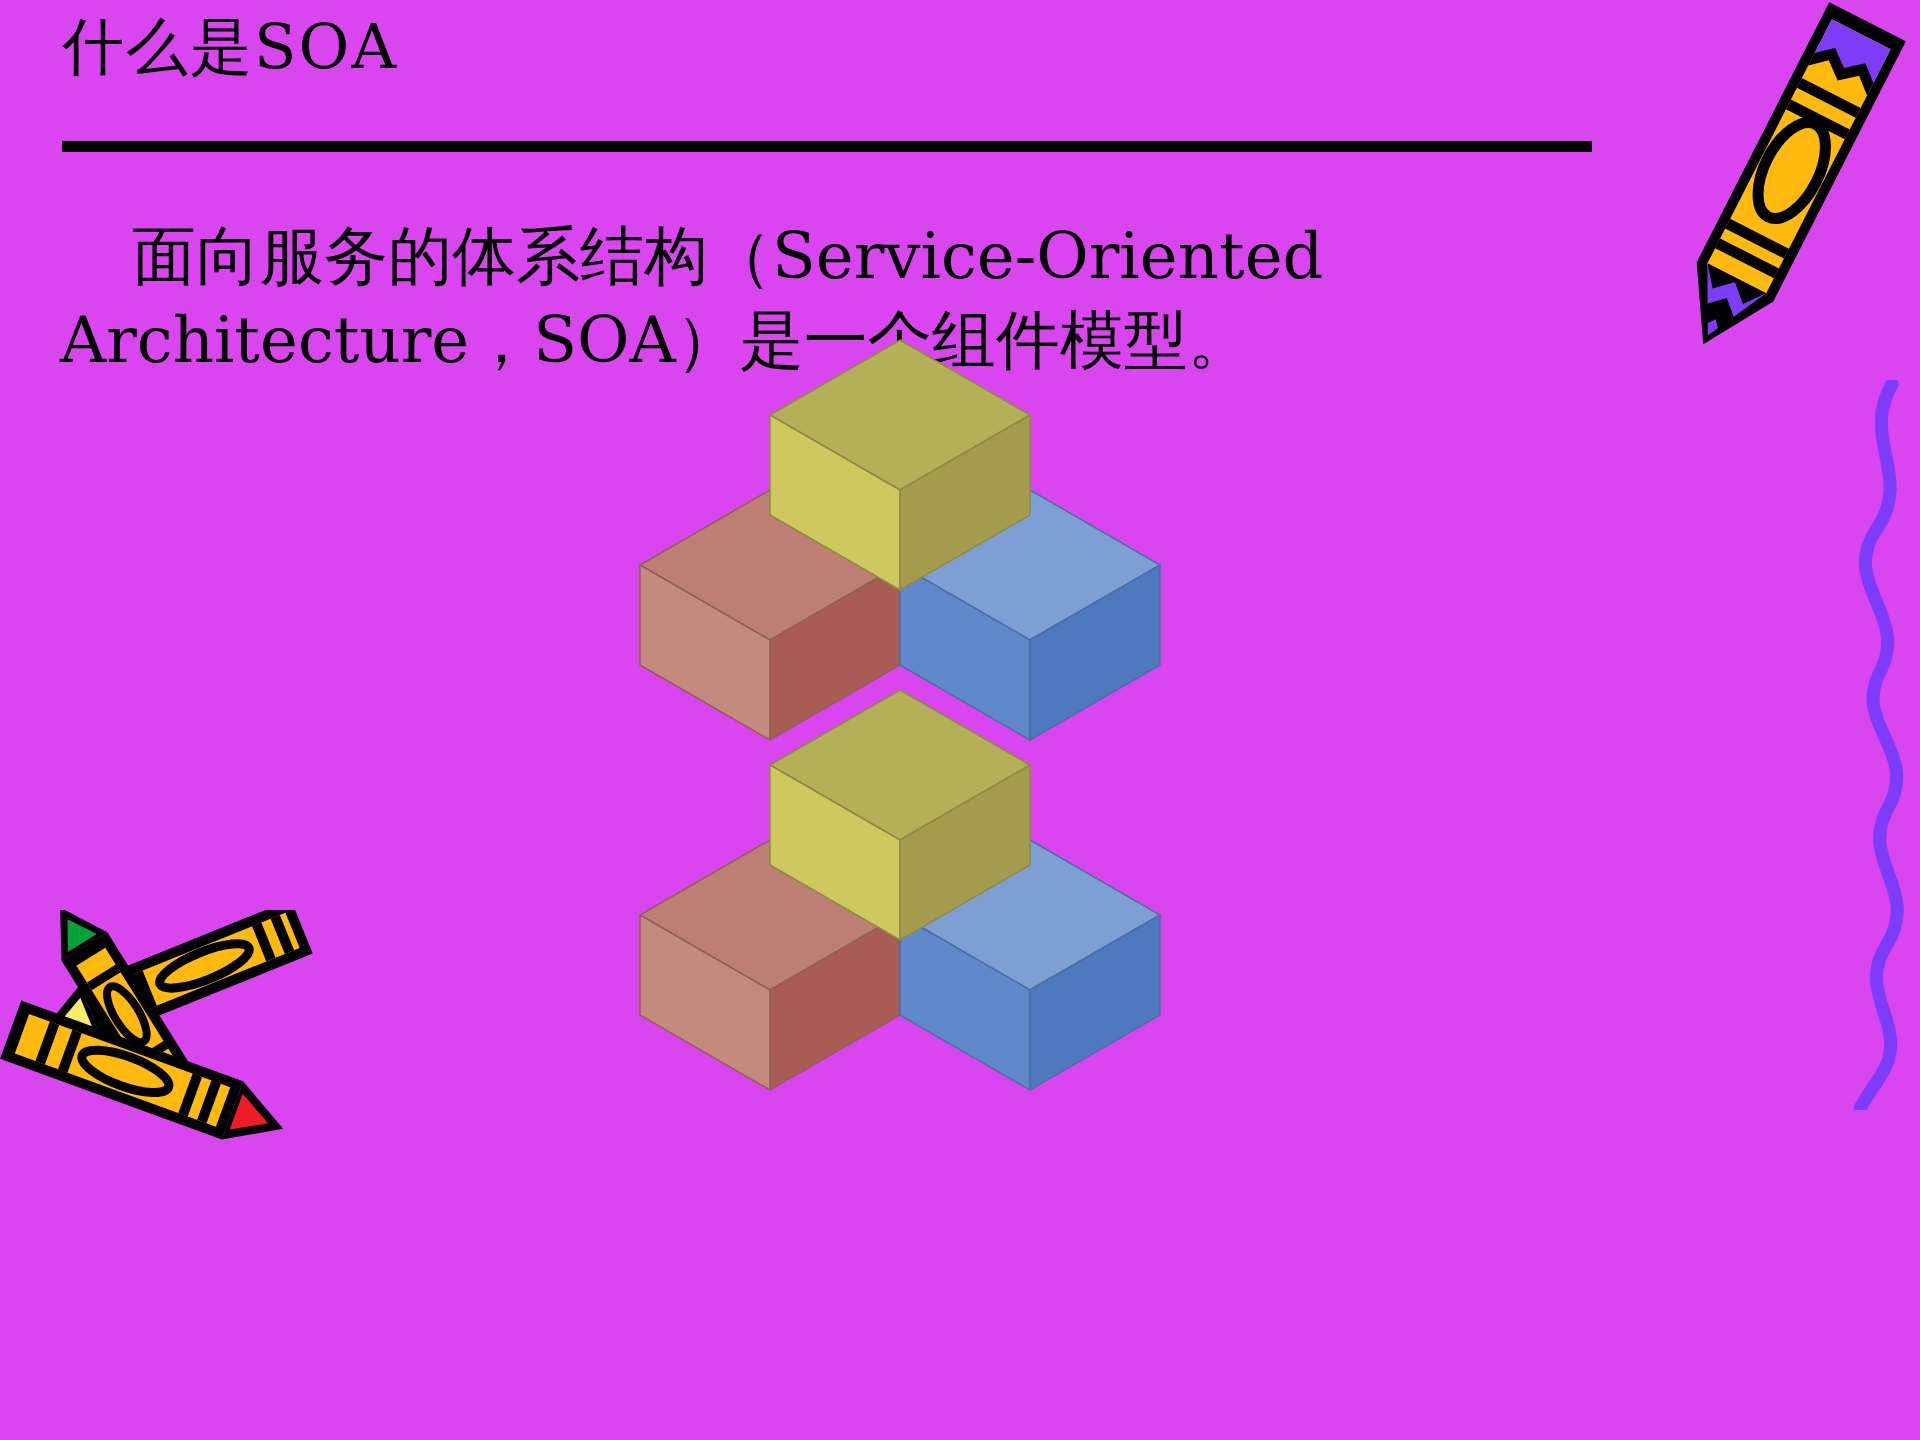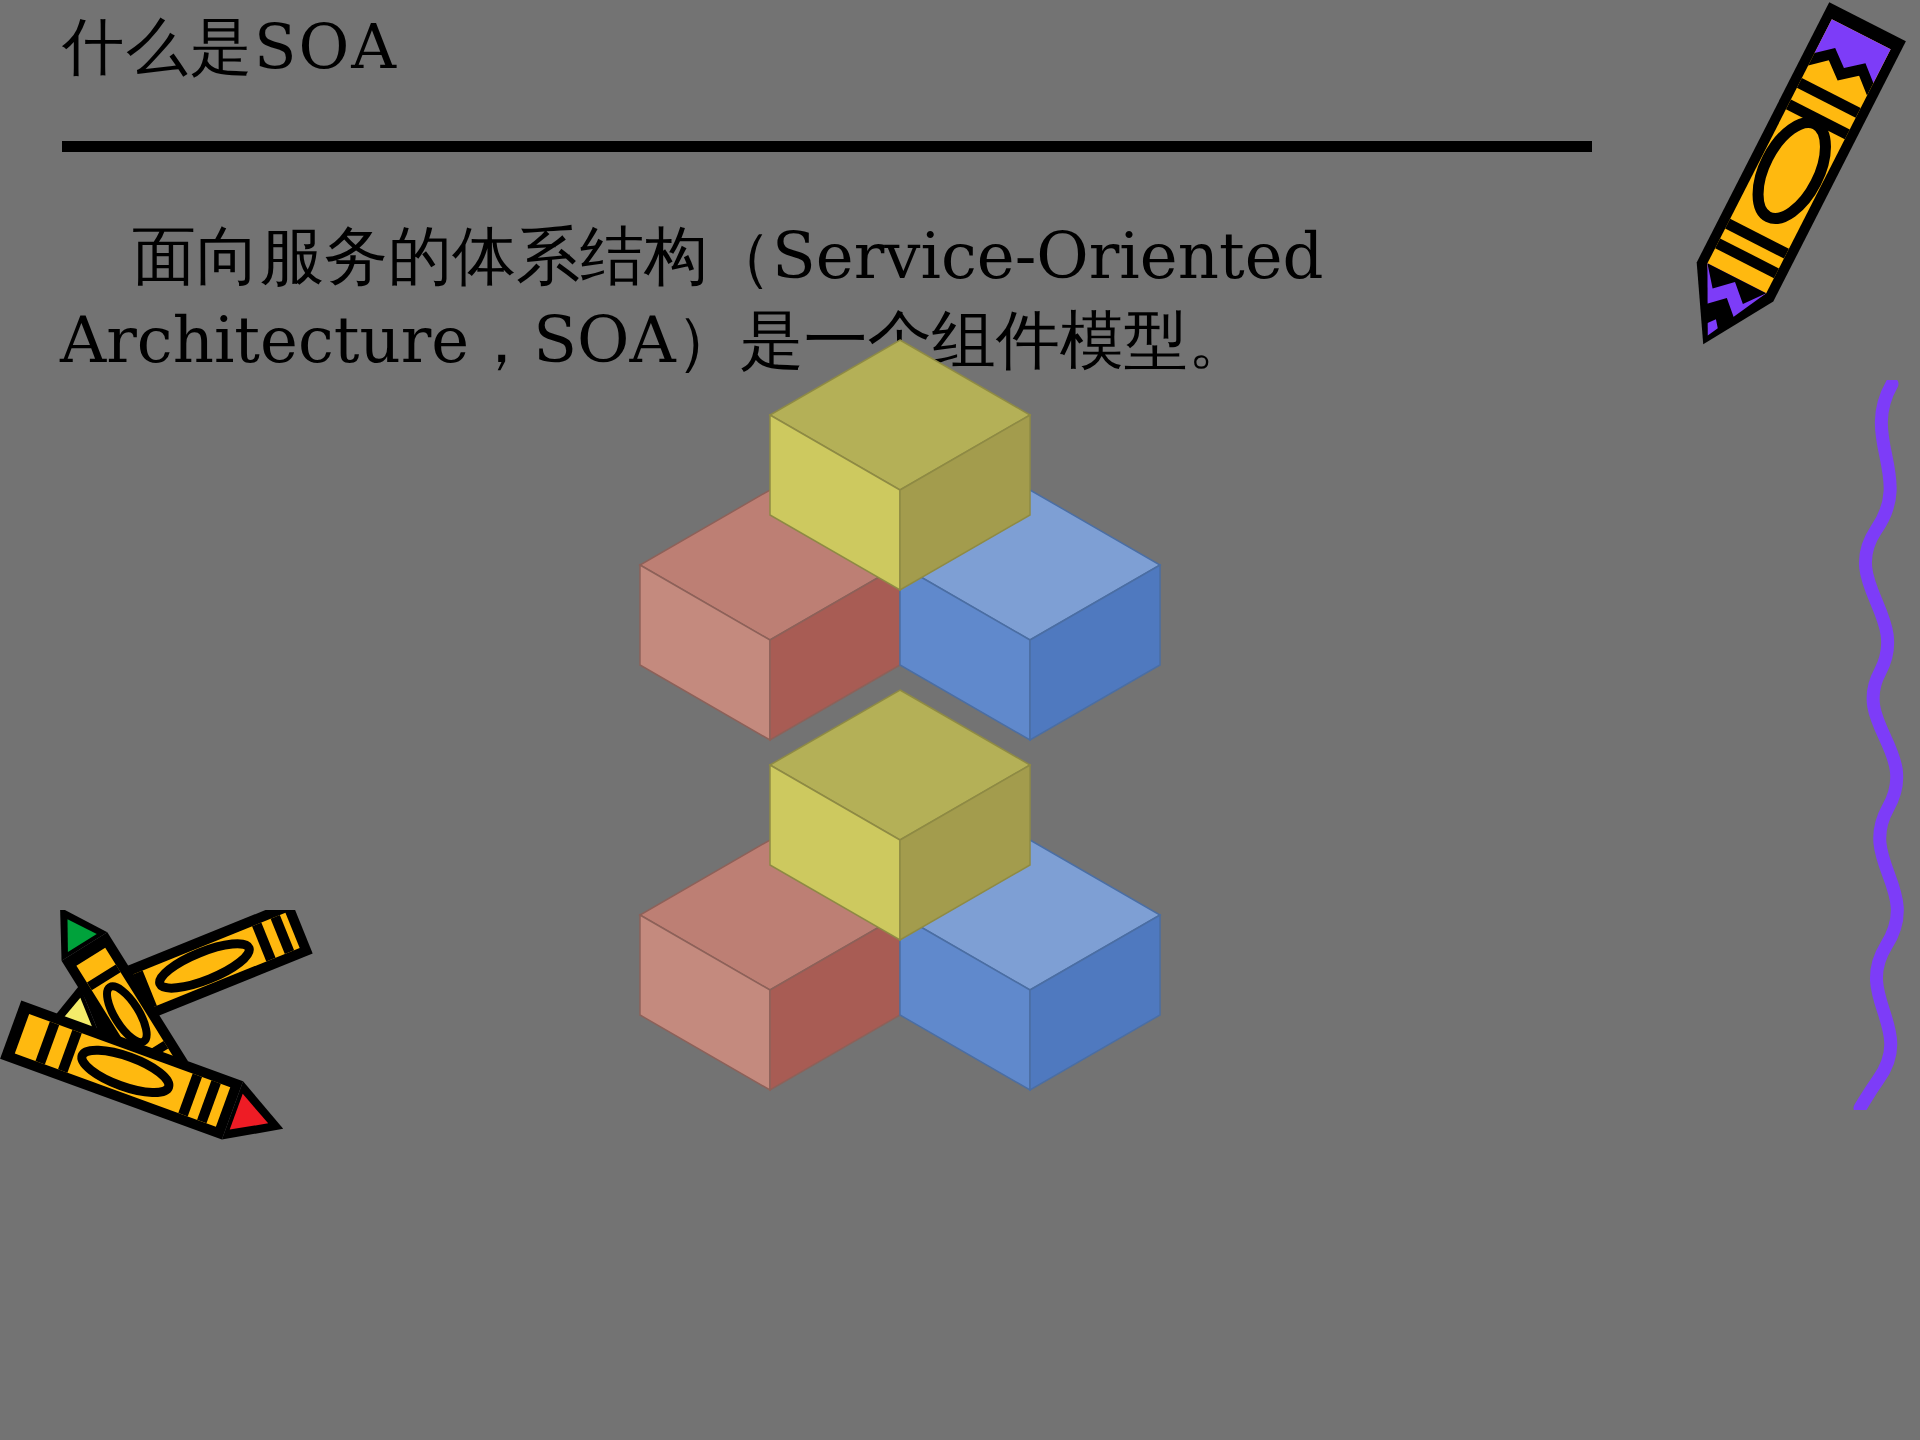--- a/index.html
+++ b/index.html
@@ -4,21 +4,21 @@
 <style>
   html, body {
     margin: 0;
     padding: 0;
     background: #ffffff;
   }
   #slide {
     position: relative;
     width: 1920px;
     height: 1440px;
-    background: #737373;
+    background: #d946ef;
     overflow: hidden;
     font-family: "Liberation Serif", "DejaVu Serif", serif;
   }
 
   
   #title-block {
     position: absolute;
     left: 62px;
     top: 14px;
     width: 1560px;

